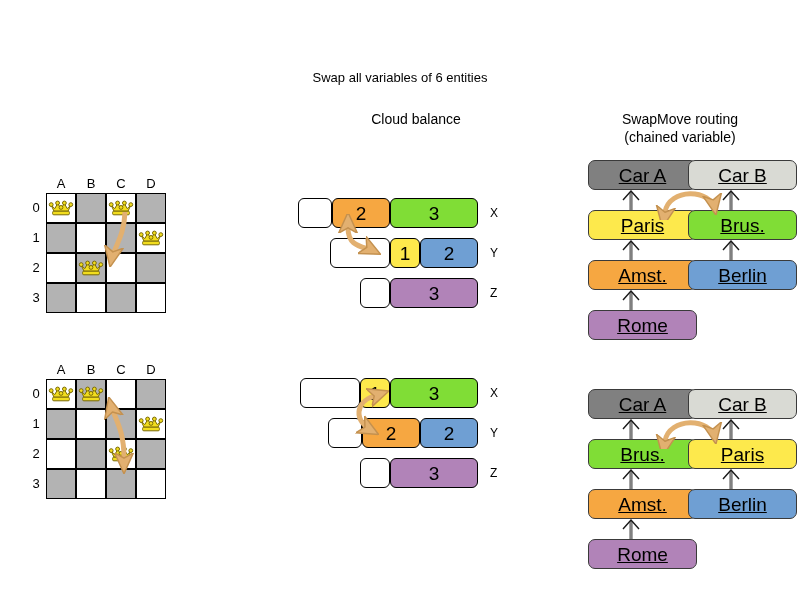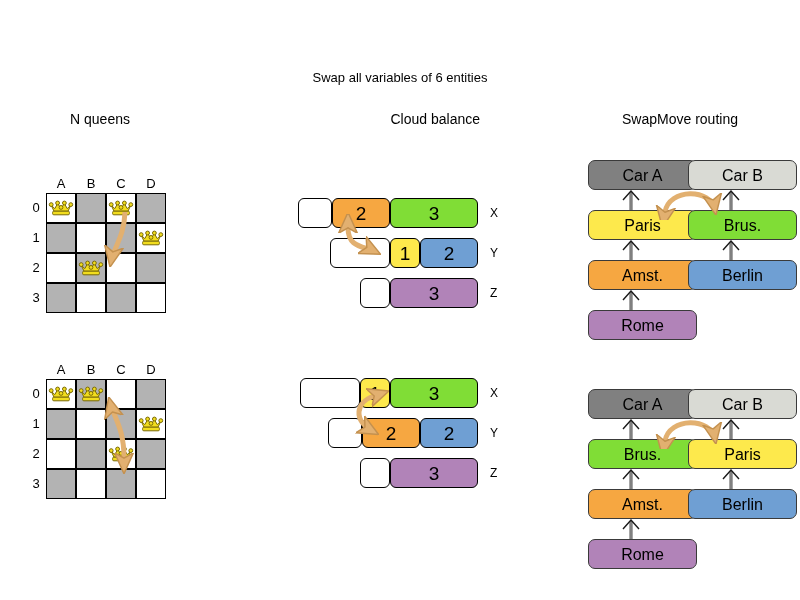--- a/index.html
+++ b/index.html
@@ -17,21 +17,21 @@
     font-size:40px;line-height:44px;font-weight:400;letter-spacing:0px;
   }
   #subtitle{
     left:0;top:70px;width:800px;text-align:center;
     font-size:13px;line-height:16px;
   }
   .col-head{
     font-size:14px;line-height:18px;text-align:center;
   }
   #head-nqueens{left:20px;top:110px;width:160px;}
-  #head-cloud{left:320px;top:110px;width:160px;text-align:right;}
+  #head-cloud{left:336px;top:110px;width:160px;}
   #head-vrp{left:590px;top:110px;width:180px;}
 
   
   .board{position:absolute;}
   .board .cell{
     position:absolute;width:30px;height:30px;
     box-sizing:border-box;border:1px solid #000;
   }
   .cell.light{background:#ffffff;}
   .cell.dark{background:#b3b3b3;}
@@ -61,34 +61,34 @@
   .seg.white{background:#ffffff;}
   .barlabel{
     position:absolute;font-size:12px;line-height:30px;height:30px;
   }
 
   
   .vnode{
     position:absolute;width:109px;height:30px;box-sizing:border-box;
     border:1.6px solid #3a3a3a;border-radius:7px;
     display:flex;align-items:center;justify-content:center;
-    font-size:16px;line-height:19px;color:#000;
+    font-size:19px;line-height:19px;color:#000;text-decoration:underline;
   }
 </style>
 </head>
 <body>
 
 <div class="stage">
 
   <div class="abs" id="subtitle">Swap all variables of 6 entities</div>
 
-  <div class="abs col-head" id="head-nqueens">N queens</div>
   <div class="abs col-head" id="head-cloud">Cloud balance</div>
   <div class="abs col-head" id="head-vrp">
     <div>SwapMove routing</div>
+    <div>(chained variable)</div>
   </div>
 
   <div class="board" id="board-before" style="left:46px;top:193px;width:120px;height:120px;">
       <div class="cell light" style="left: 0px; top: 0px;"></div>
       <div class="cell dark" style="left: 30px; top: 0px;"></div>
       <div class="cell light" style="left: 60px; top: 0px;"></div>
       <div class="cell dark" style="left: 90px; top: 0px;"></div>
       <div class="cell dark" style="left: 0px; top: 30px;"></div>
       <div class="cell light" style="left: 30px; top: 30px;"></div>
       <div class="cell dark" style="left: 60px; top: 30px;"></div>

